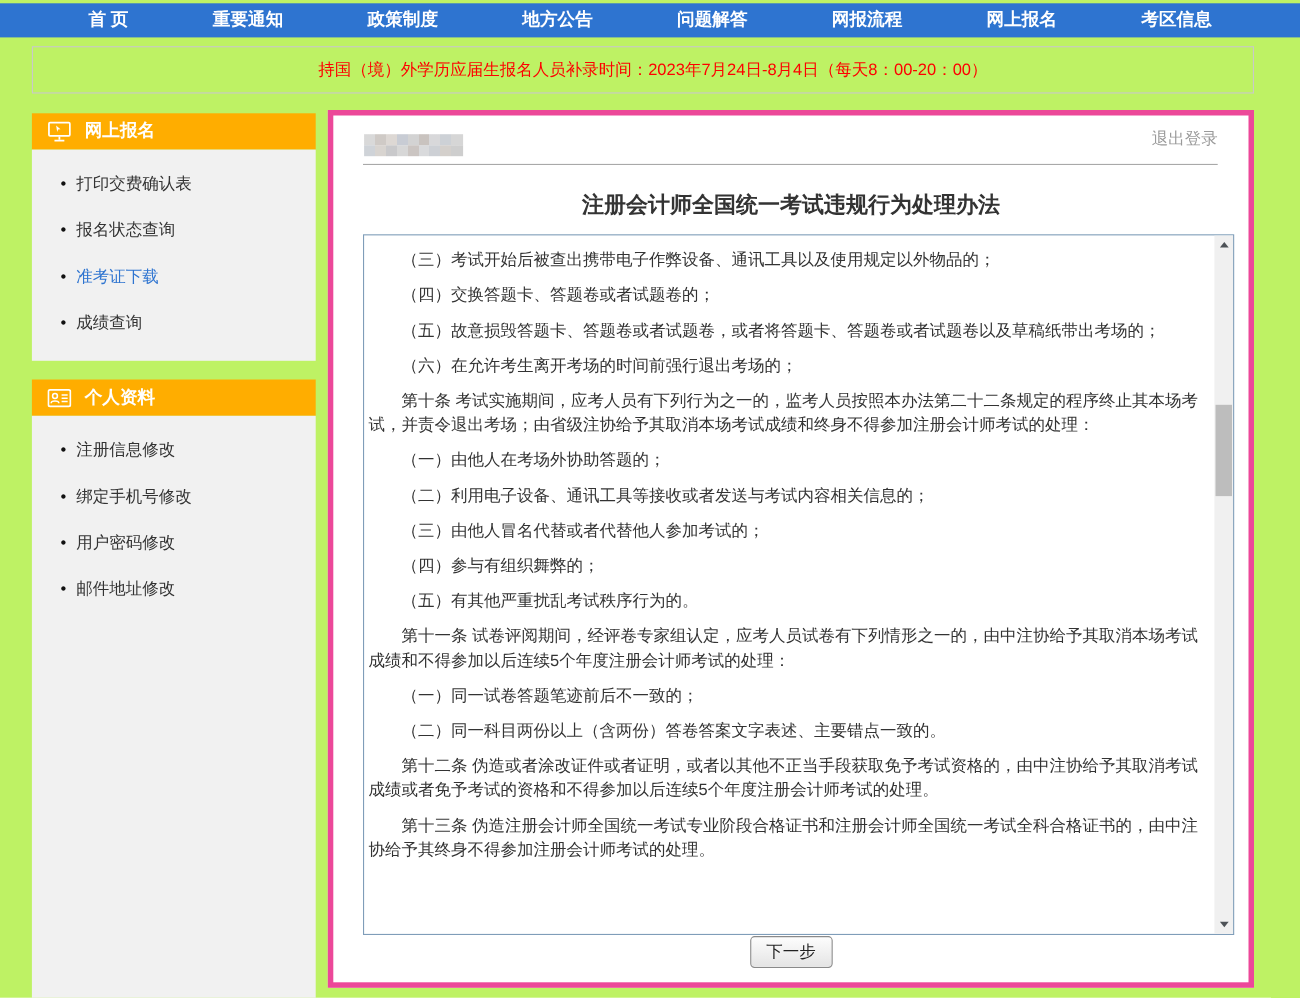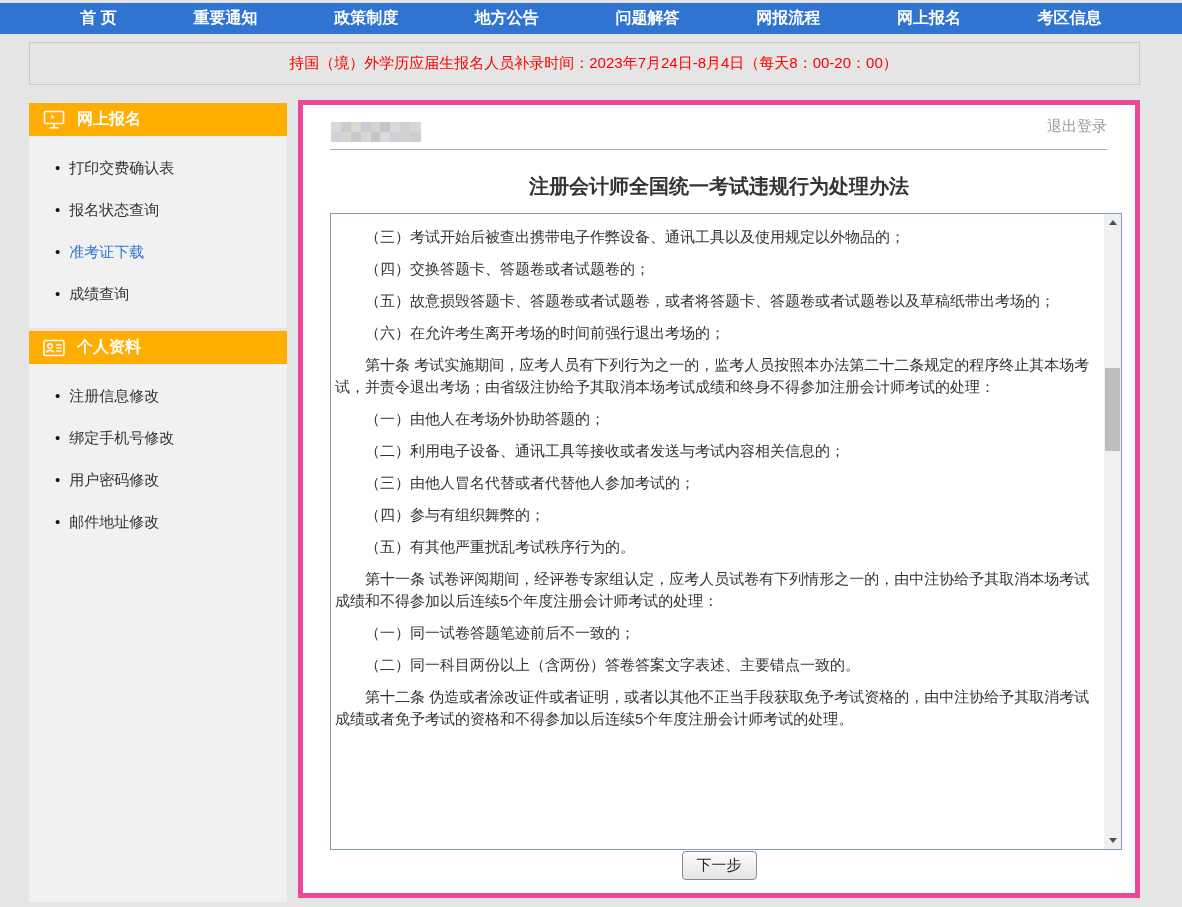--- a/index.html
+++ b/index.html
@@ -1,35 +1,35 @@
 <!DOCTYPE html>
 <html><head>
 <meta charset="utf-8">
 <style>
   * { margin:0; padding:0; box-sizing:border-box; }
   body { background:#fff; font-family:"Liberation Sans","DejaVu Sans",sans-serif; }
-  .page { position:relative; width:1182px; height:907px; background:#e5e5e5; overflow:hidden; }
+  .page { position:relative; width:1182px; height:907px; background:#bef264; overflow:hidden; }
 
   
   .navbar { position:absolute; top:3px; left:0; width:1182px; height:31px; background:#2E74D0;
             display:flex; align-items:center; justify-content:space-around; padding:0 42px; }
   .nav-item { color:#fff; font-weight:bold; font-size:16px; cursor:pointer; white-space:nowrap; }
 
   
   .notice { position:absolute; top:42px; left:29px; width:1111px; height:43px; border:1px solid #c9c9c9;
             display:flex; align-items:center; padding-left:18px;justify-content:center; }
   .notice-text { color:#FE0000; font-size:15px; }
 
   
   .sidebar { position:absolute; top:103px; left:29px; width:258px; }
   .side-header { height:33px; background:#FFAD00; display:flex; align-items:center; gap:12px;
                  padding-left:14px; color:#fff; font-weight:bold; font-size:16px; }
   .side-header .icn { display:flex; align-items:center; }
   .side-body { background:#F1F1F1; padding-top:11px; }
-  .side-body.first { height:192px; margin-bottom:3px; }
+  .side-body.first { height:192px; margin-bottom:17px; }
   .side-body.second { height:538px; }
   .side-item { list-style:none; height:42px; line-height:42px; padding-left:26px; font-size:15px;
                color:#333; cursor:pointer; display:flex; align-items:center; }
   .side-item::before { content:"•"; color:#111; margin-right:9px; font-size:15px; }
   .side-item .lbl { color:#333; }
   .side-item.active .lbl { color:#2E74D0; }
 
   
   .panel { position:absolute; top:100px; left:298px; width:842px; height:798px;
            border:5px solid #ec4899; background:#fff; }
@@ -164,20 +164,21 @@
         <p>第十条 考试实施期间，应考人员有下列行为之一的，监考人员按照本办法第二十二条规定的程序终止其本场考试，并责令退出考场；由省级注协给予其取消本场考试成绩和终身不得参加注册会计师考试的处理：</p>
         <p>（一）由他人在考场外协助答题的；</p>
         <p>（二）利用电子设备、通讯工具等接收或者发送与考试内容相关信息的；</p>
         <p>（三）由他人冒名代替或者代替他人参加考试的；</p>
         <p>（四）参与有组织舞弊的；</p>
         <p>（五）有其他严重扰乱考试秩序行为的。</p>
         <p>第十一条 试卷评阅期间，经评卷专家组认定，应考人员试卷有下列情形之一的，由中注协给予其取消本场考试成绩和不得参加以后连续5个年度注册会计师考试的处理：</p>
         <p>（一）同一试卷答题笔迹前后不一致的；</p>
         <p>（二）同一科目两份以上（含两份）答卷答案文字表述、主要错点一致的。</p>
         <p>第十二条 伪造或者涂改证件或者证明，或者以其他不正当手段获取免予考试资格的，由中注协给予其取消考试成绩或者免予考试的资格和不得参加以后连续5个年度注册会计师考试的处理。</p>
+        <p>第十三条 伪造注册会计师全国统一考试专业阶段合格证书和注册会计师全国统一考试全科合格证书的，由中注协给予其终身不得参加注册会计师考试的处理。</p>
       </div>
       <div class="sbar">
         <div class="sb-btn sb-up">
             <span class="tri-up"></span>
           </div>
         <div class="sb-thumb"></div>
         <div class="sb-btn sb-down">
             <span class="tri-down"></span>
           </div>
       </div>

